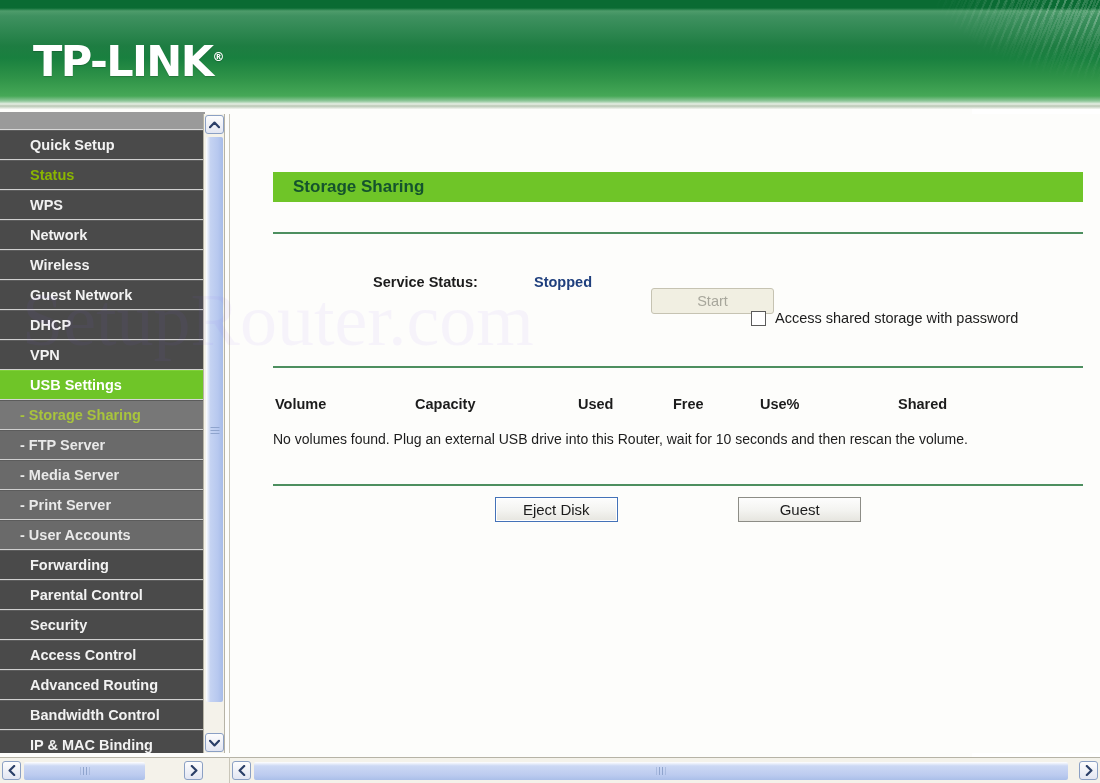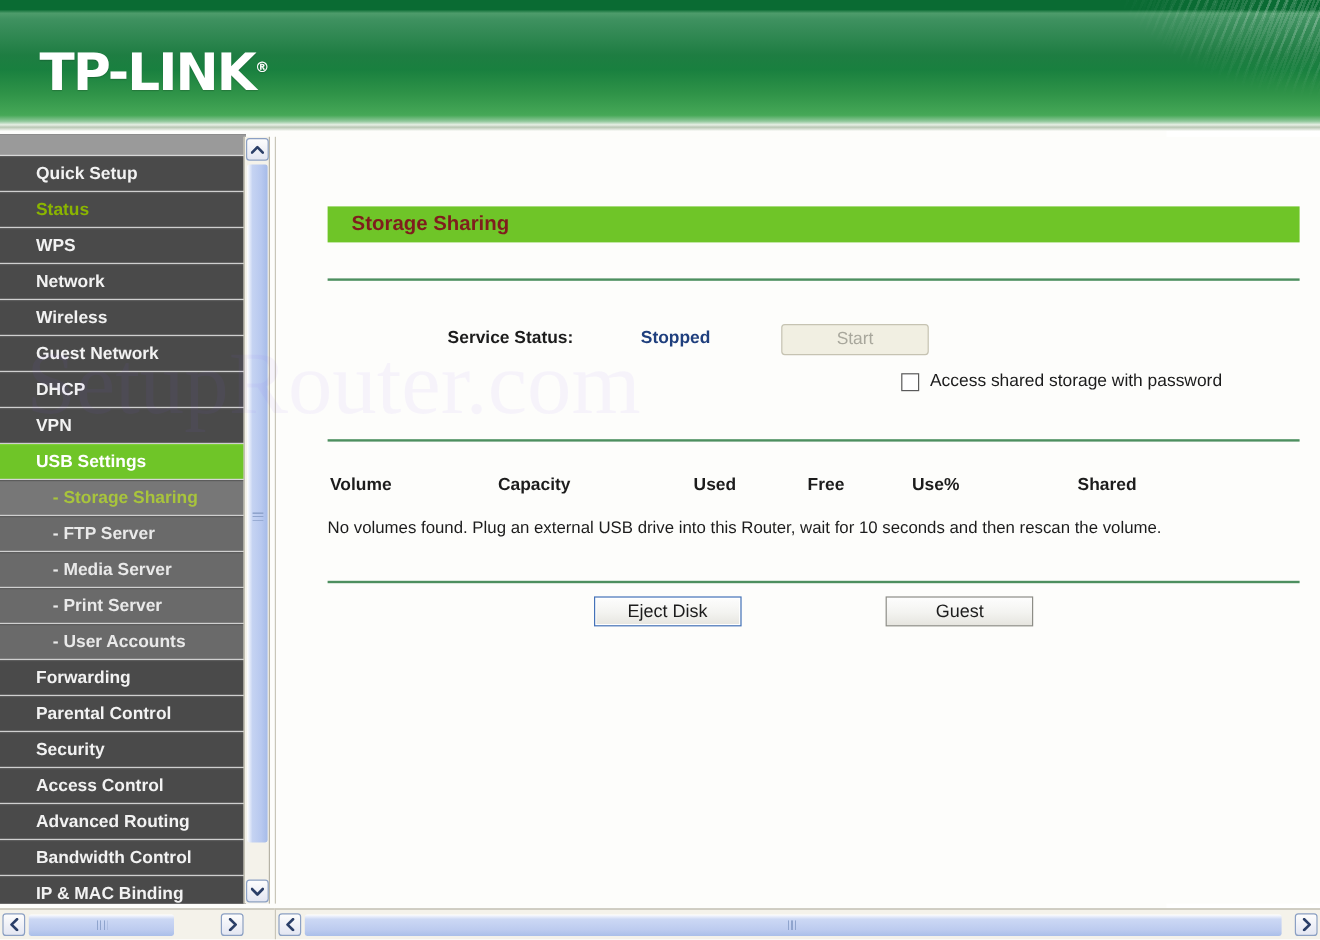--- a/index.html
+++ b/index.html
@@ -131,21 +131,21 @@
   .menu-item.status-item { color: #8ab500; }
   .menu-item.active {
     background: #6fc528;
     color: #ffffff;
     border-top: 1px solid #7fd138;
     border-bottom: 1px solid #d6d6d6;
   }
   .menu-item.sub {
     background: #6a6a6a;
     color: #e9e9e9;
-    padding-left: 44px;
+    padding-left: 20px;
   }
   .menu-item.sub.selected {
     background: #777777;
     color: #a8c43c;
   }
 
   
   .vscroll {
     position: absolute;
     left: 203px; top: 114px;
@@ -192,21 +192,21 @@
     width: 871px; height: 639px;
     background: #fdfdfb;
     border-left: 1px solid #c9c6b9;
     overflow: hidden;
   }
   .title-bar {
     position: absolute;
     left: 43px; top: 58px;
     width: 810px; height: 30px;
     background: #6fc528;
-    color: #7f1d1d;
+    color: #14532d;
     font-size: 17px;
     font-weight: bold;
     line-height: 30px;
     padding-left: 20px;
   }
   .sep {
     position: absolute;
     left: 43px;
     width: 810px;
     height: 2px;
@@ -230,21 +230,21 @@
   }
   .value-status {
     position: absolute;
     left: 261px; top: 5px;
     font-size: 14.5px;
     font-weight: bold;
     color: #1f3f7d;
   }
   .btn-start {
     position: absolute;
-    left: 378px; top: 1px;
+    left: 378px; top: 19px;
     width: 123px; height: 26px;
     background: #f1efe2;
     border: 1px solid #c6c3b2;
     border-radius: 3px;
     color: #a8a79c;
     font-size: 14.5px;
     font-family: "Liberation Sans", sans-serif;
     cursor: default;
   }
 

